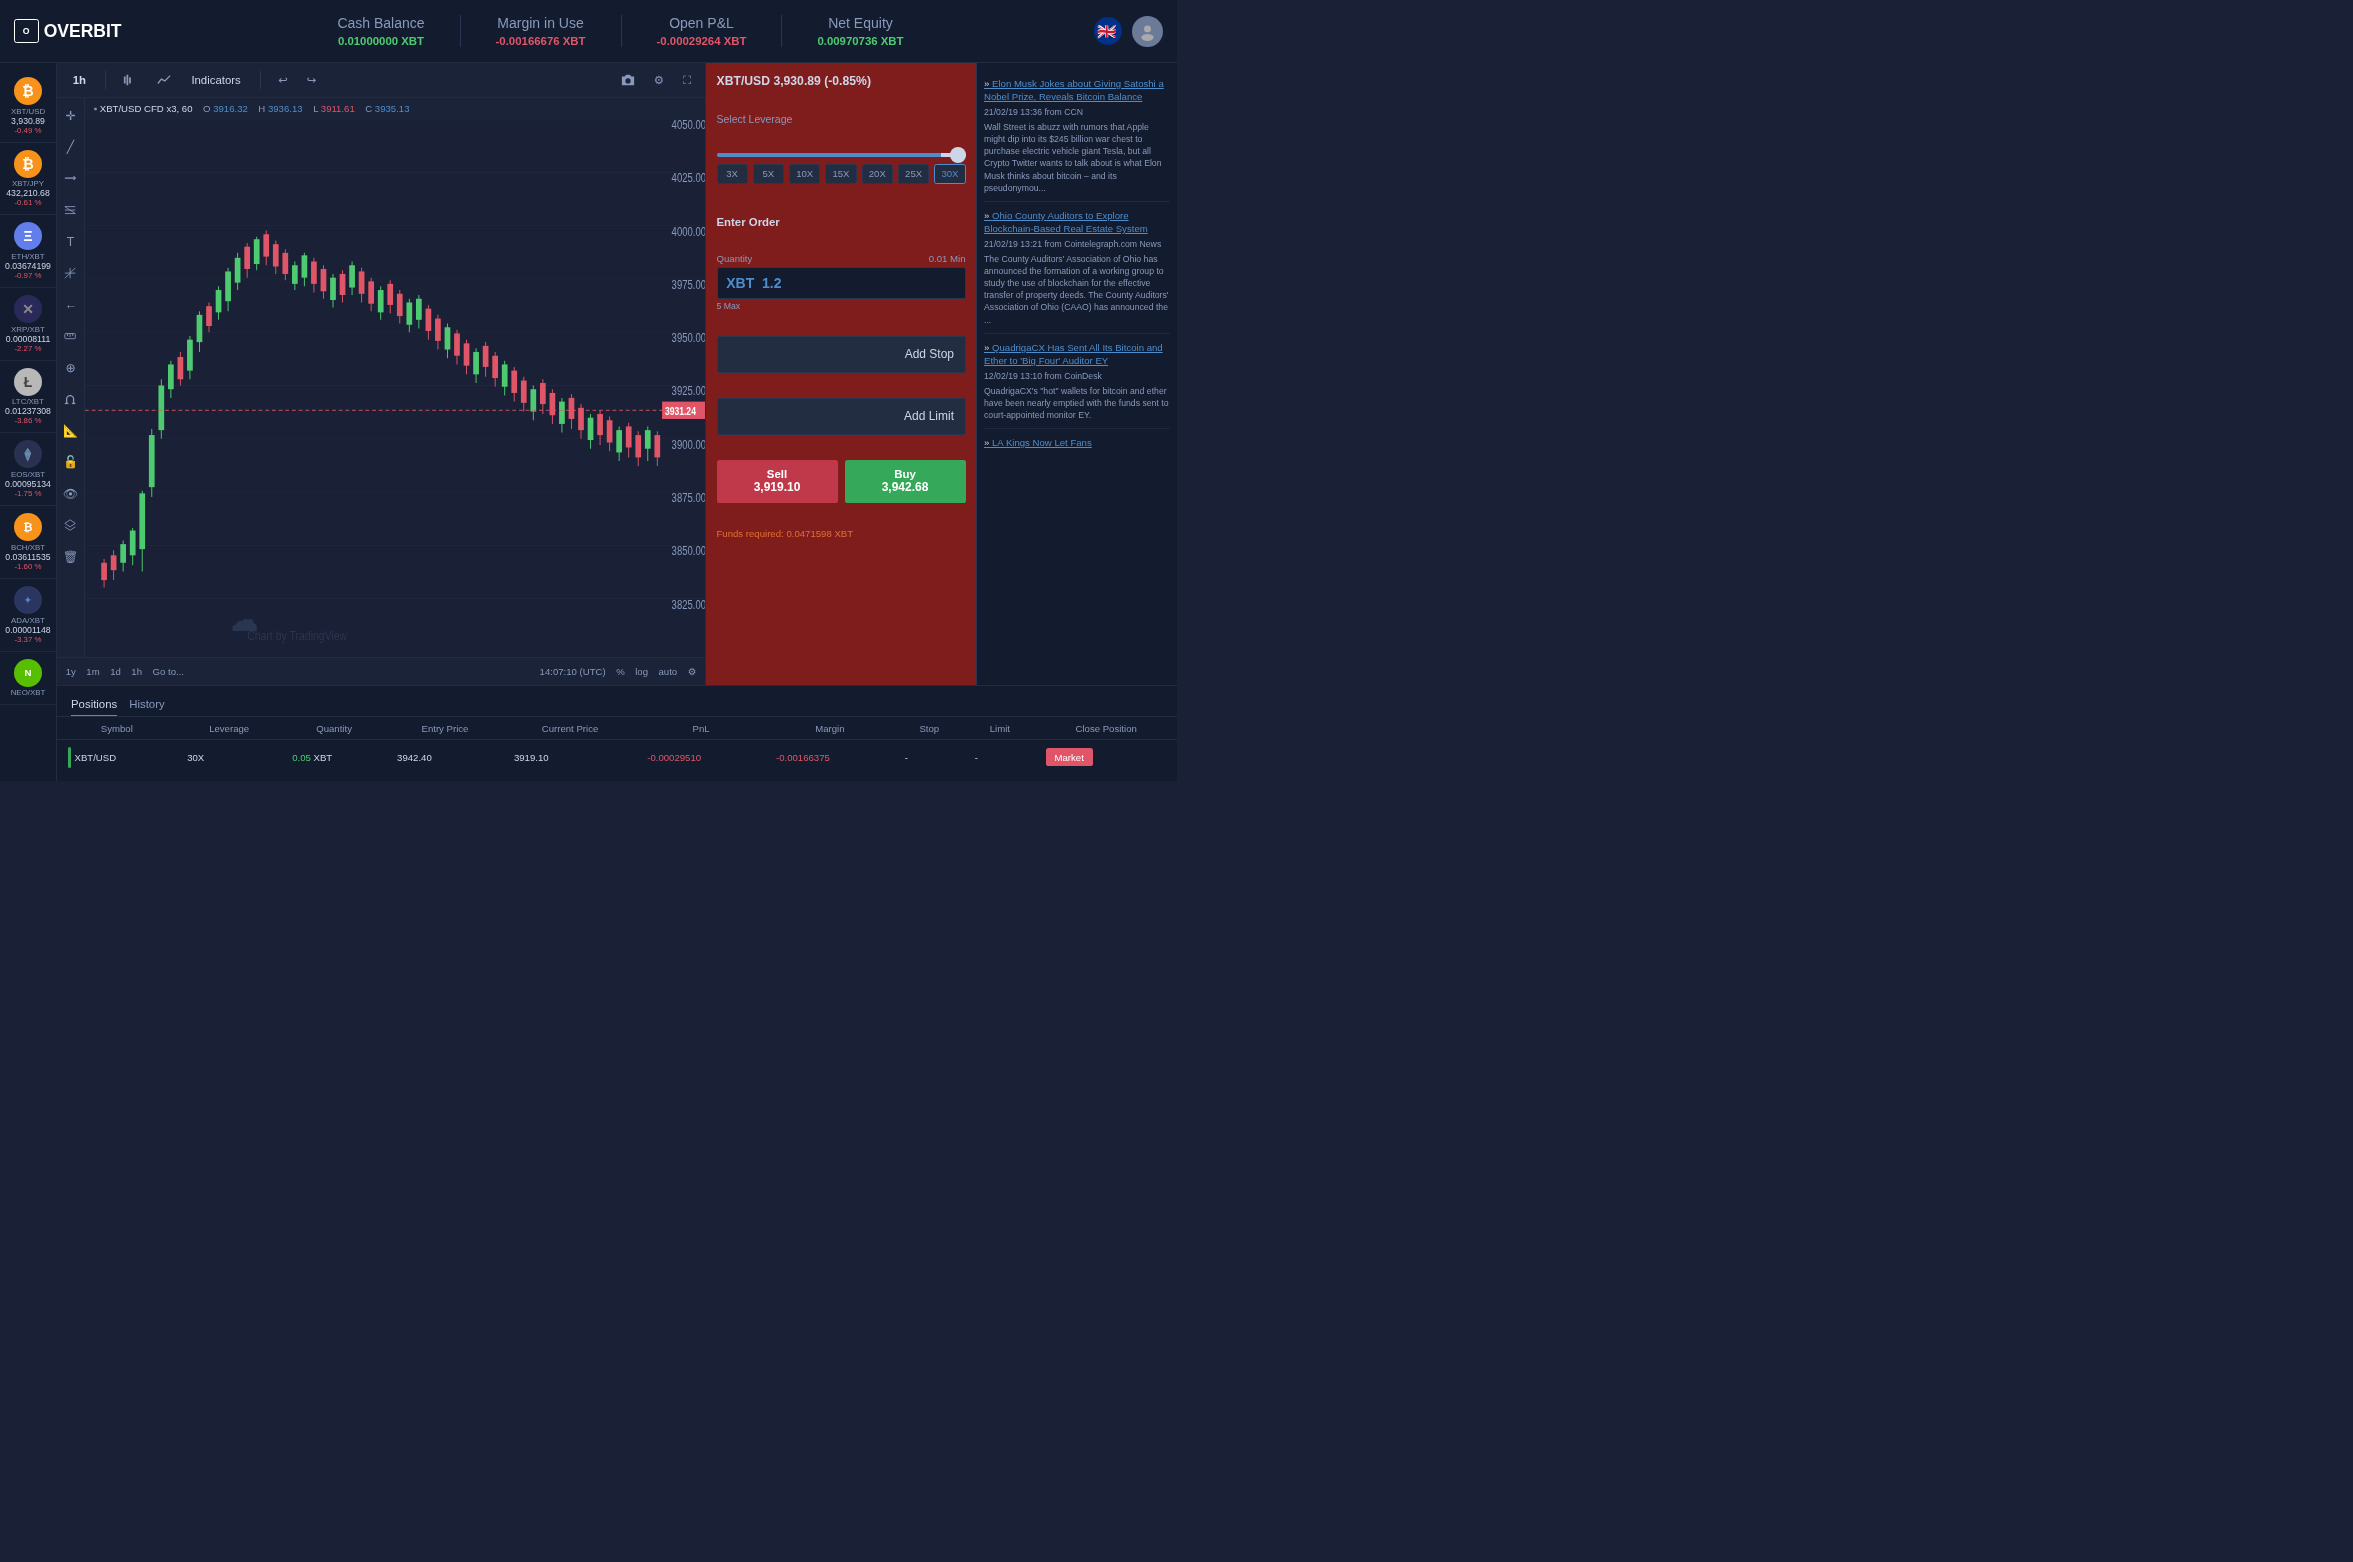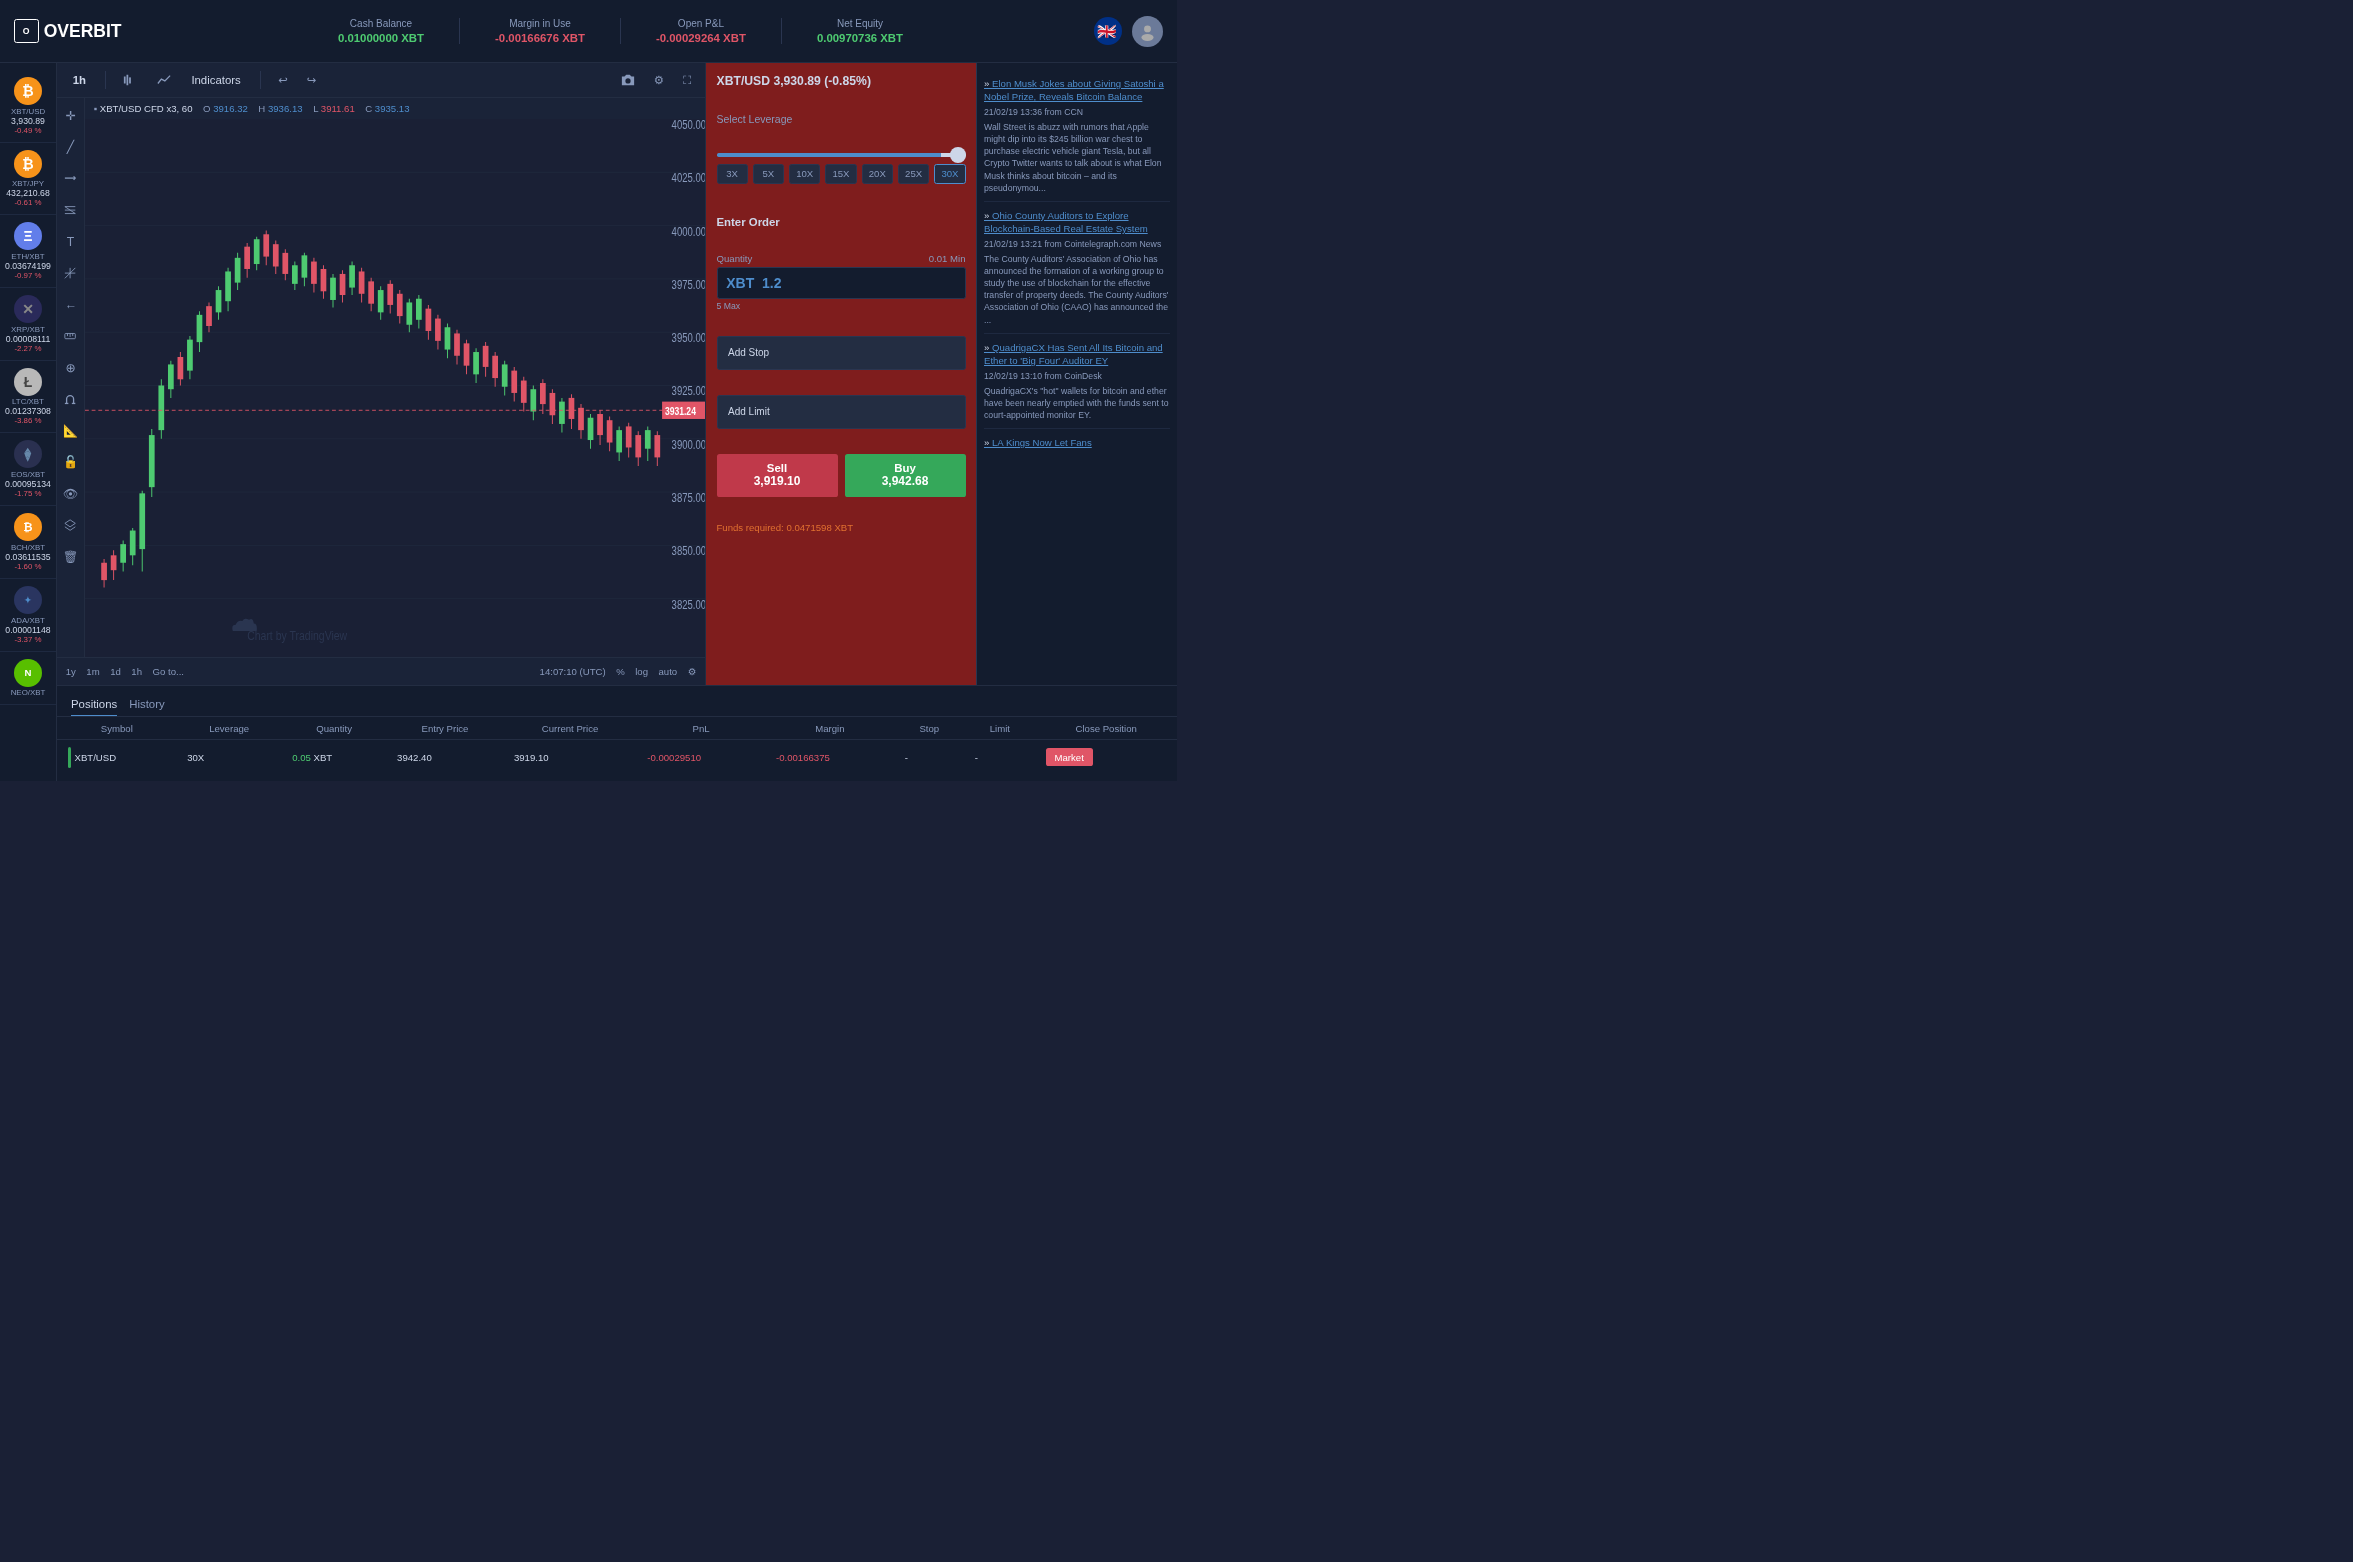--- a/index.html
+++ b/index.html
@@ -49,21 +49,21 @@
       gap: 0;
     }
     .stat-item {
       text-align: center;
       padding: 0 35px;
       border-right: 0.9px solid #2a3550;
     }
     .stat-item:last-child { border-right: none; }
     .stat-label {
       color: #8899bb;
-      font-size: 10px;
+      font-size: 14px;
       margin-bottom: 3.5px;
     }
     .stat-value {
       font-size: 11.4px;
       font-weight: bold;
     }
     .stat-value.green { color: #4ecb71; }
     .stat-value.red { color: #e05567; }
     .header-right {
       display: flex;
@@ -347,24 +347,24 @@
       color: #8899bb;
       margin-top: 1.7px;
     }
 
     .order-action-btn {
       width: 100%;
       padding: 10.5px;
       background: #232d42;
       border: 0.9px solid #2a3550;
       color: #cdd6e8;
-      font-size: 10px;
+      font-size: 12px;
       cursor: pointer;
       border-radius: 2.6px;
-      text-align: left;
+      text-align: right;
     }
 
     .sell-buy-row {
       display: flex;
       gap: 7px;
     }
     .sell-btn {
       flex: 1;
       background: #c0394a;
       border: none;

